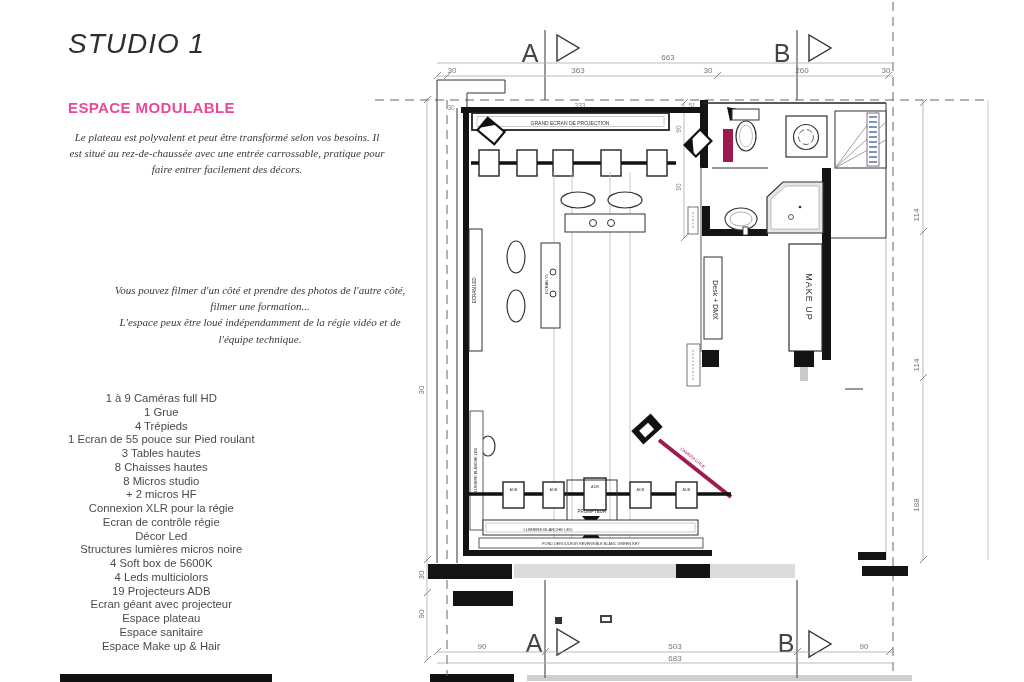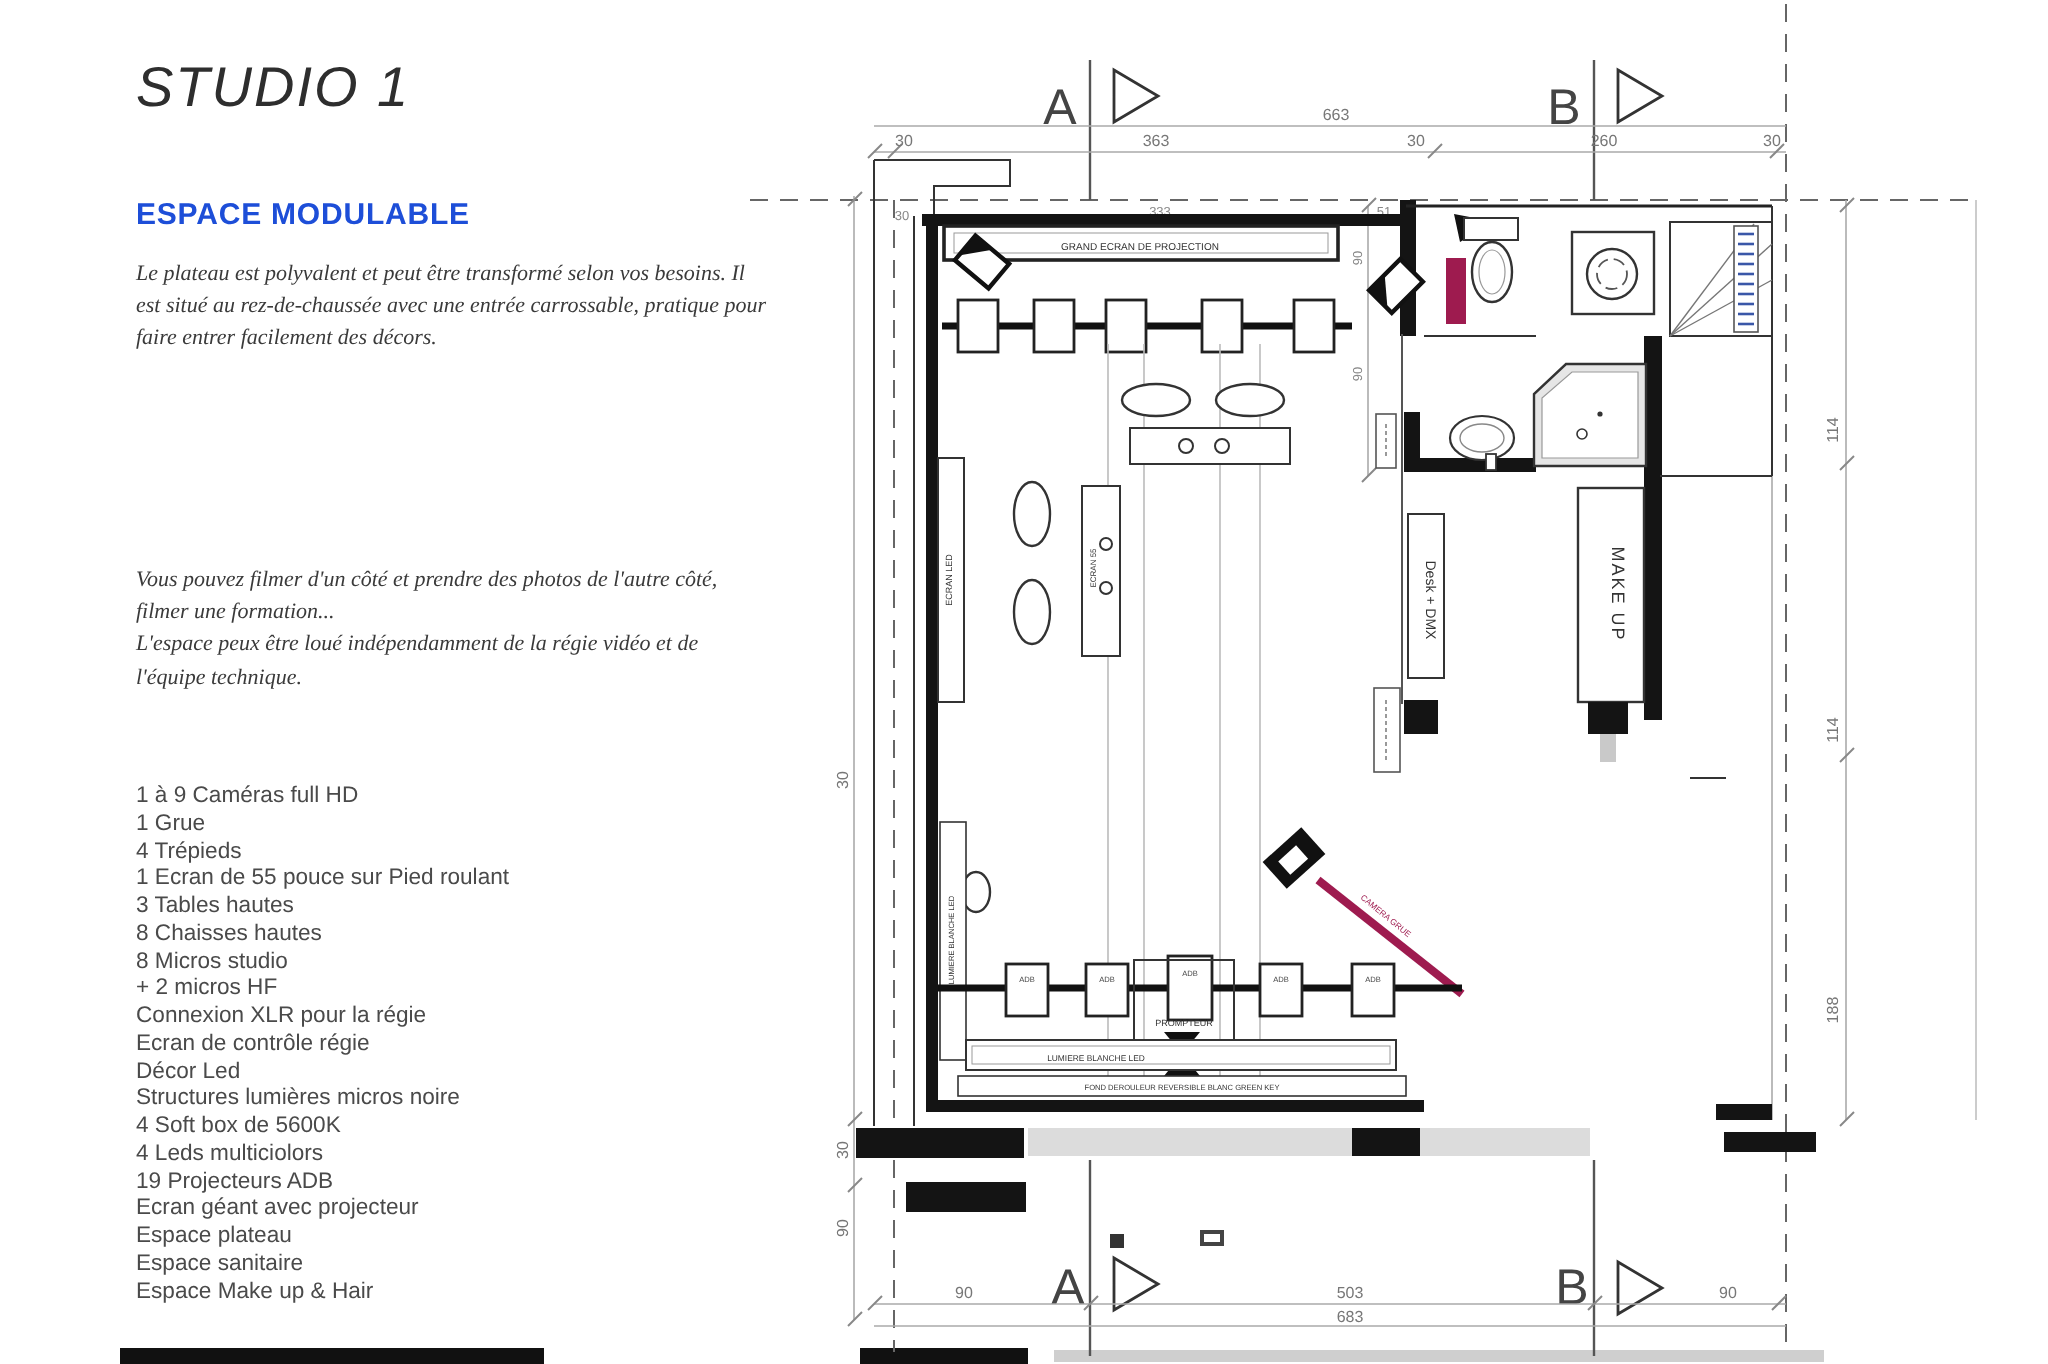--- a/index.html
+++ b/index.html
@@ -1,25 +1,25 @@
 <!DOCTYPE html>
 <html><head>
 <meta charset="utf-8">
 <style>
   html,body{margin:0;padding:0;background:#888;}
   #page{position:relative;width:1024px;height:682px;background:#ffffff;overflow:hidden;
-        font-family:"Liberation Sans",sans-serif;}
+        font-family:"Liberation Sans",sans-serif;text-align:center;}
   
   #title{position:absolute;left:68px;top:28px;font-size:28px;font-style:italic;
          color:#2e2e2e;letter-spacing:1px;}
   #heading{position:absolute;left:68px;top:99px;font-size:15px;font-weight:bold;
-           color:#1d4ed8;letter-spacing:.4px;}
+           color:#ec4899;letter-spacing:.4px;}
   .para{position:absolute;left:68px;width:318px;font-family:"Liberation Serif",serif;
         font-style:italic;font-size:11px;line-height:16.2px;color:#3a3a3a;white-space:pre-line;}
-  #p1{top:129px;} #p2{top:211px;} #p3{top:282px;}
+  #p1{top:129px;} #p2{top:211px;} #p3{top:282px;margin-left:33px;}
   #equip{position:absolute;left:68px;top:392px;font-size:11.3px;line-height:13.75px;color:#4a4a4a;}
   .strip{position:absolute;background:#111;}
   
   svg text{font-family:"Liberation Sans",sans-serif;}
   .dimtxt{font-size:8px;fill:#777;}
   .dimtxt2{font-size:6.5px;fill:#888;}
   .ab{font-size:25px;fill:#444;}
   .lab{fill:#333;}
 </style>
 </head>

